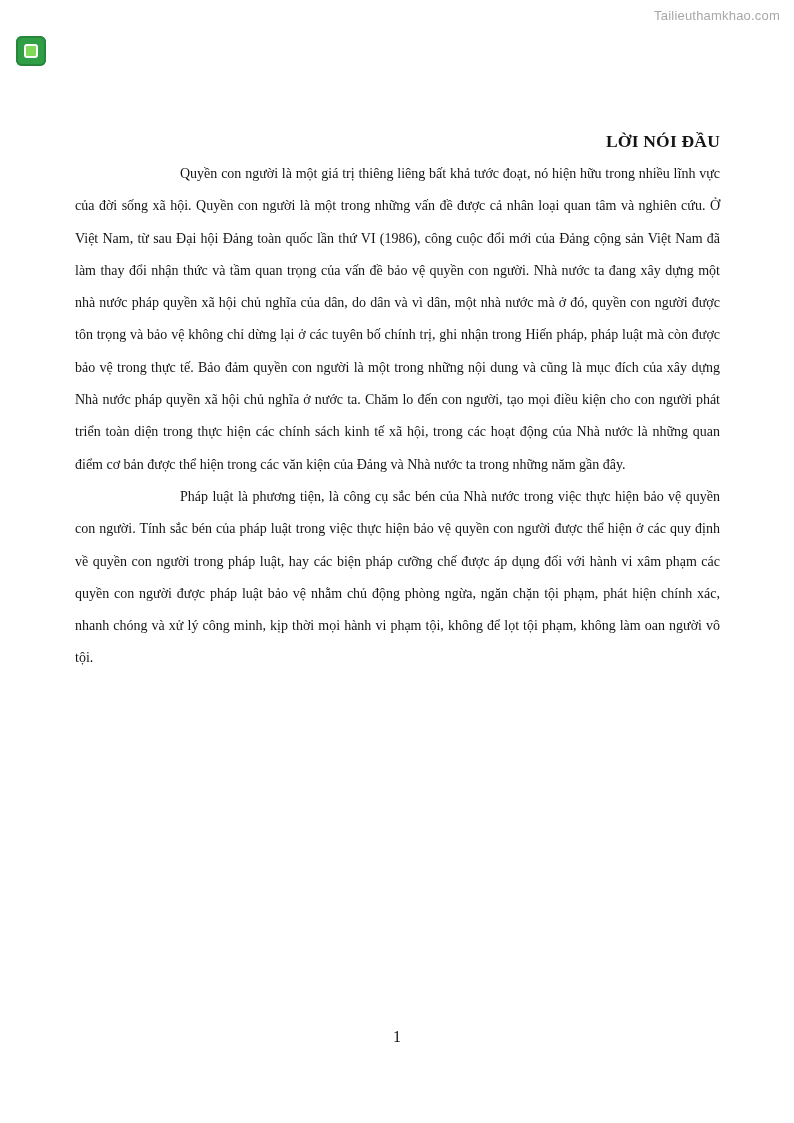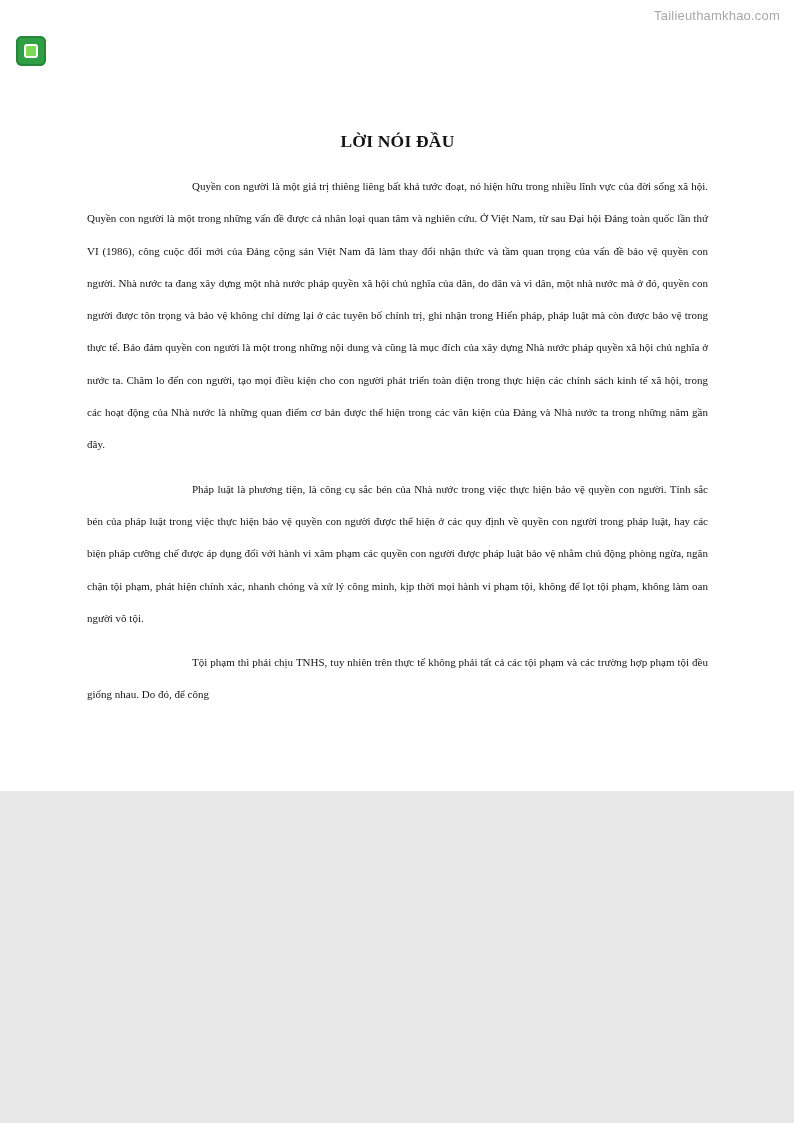--- a/index.html
+++ b/index.html
@@ -5,21 +5,21 @@
   * { margin: 0; padding: 0; box-sizing: border-box; }
   html, body { background: #e8e8e8; }
   body {
     width: 794px; height: 1123px;
     margin: 0 auto;
     font-family: "Liberation Serif", serif;
     position: relative;
   }
   .page {
     position: absolute; inset: 0;
-    width: 794px; height: 791px;
+    width: 794px; height: 1123px;
     background: #ffffff;
     overflow: hidden;
   }
   .watermark {
     position: absolute; top: 8px; right: 14px;
     font-family: "Liberation Sans", sans-serif;
     font-size: 13px;
     color: #a8a8a8;
     letter-spacing: 0.2px;
   }
@@ -37,38 +37,38 @@
     border: 2px solid #ffffff;
     border-radius: 3px;
   }
   .content {
     position: absolute;
     top: 0; left: 0; right: 0;
     padding: 124px 74px 0 75px;
     color: #141414;
   }
   .doc-title {
-    text-align: center;
+    text-align: right;
     font-size: 17.5px;
     font-weight: bold;
     line-height: 34px;
     letter-spacing: 0.2px;
   }
   .section-heading {
     font-size: 16.8px;
     font-weight: bold;
     line-height: 32.3px;
     text-indent: 105px;
   }
   .content p {
-    font-size: 11px;
+    font-size: 14px;
     line-height: 32.3px;
     text-align: justify;
     text-indent: 105px;
-    margin: 12px;
+    margin: 0;
   }
   .page-number {
     position: absolute;
     top: 1028px; left: 0; right: 0;
     text-align: center;
     font-size: 16px;
     color: #141414;
   }
 </style>
 </head>
@@ -83,18 +83,17 @@
   </div>
 
   <div class="content">
     <div class="doc-title">LỜI NÓI ĐẦU</div>
 
 
     <p>Quyền con người là một giá trị thiêng liêng bất khả tước đoạt, nó hiện hữu trong nhiều lĩnh vực của đời sống xã hội. Quyền con người là một trong những vấn đề được cả nhân loại quan tâm và nghiên cứu. Ở Việt Nam, từ sau Đại hội Đảng toàn quốc lần thứ VI (1986), công cuộc đổi mới của Đảng cộng sản Việt Nam đã làm thay đổi nhận thức và tầm quan trọng của vấn đề bảo vệ quyền con người. Nhà nước ta đang xây dựng một nhà nước pháp quyền xã hội chủ nghĩa của dân, do dân và vì dân, một nhà nước mà ở đó, quyền con người được tôn trọng và bảo vệ không chỉ dừng lại ở các tuyên bố chính trị, ghi nhận trong Hiến pháp, pháp luật mà còn được bảo vệ trong thực tế. Bảo đảm quyền con người là một trong những nội dung và cũng là mục đích của xây dựng Nhà nước pháp quyền xã hội chủ nghĩa ở nước ta. Chăm lo đến con người, tạo mọi điều kiện cho con người phát triển toàn diện trong thực hiện các chính sách kinh tế xã hội, trong các hoạt động của Nhà nước là những quan điểm cơ bản được thể hiện trong các văn kiện của Đảng và Nhà nước ta trong những năm gần đây.</p>
 
     <p>Pháp luật là phương tiện, là công cụ sắc bén của Nhà nước trong việc thực hiện bảo vệ quyền con người. Tính sắc bén của pháp luật trong việc thực hiện bảo vệ quyền con người được thể hiện ở các quy định về quyền con người trong pháp luật, hay các biện pháp cưỡng chế được áp dụng đối với hành vi xâm phạm các quyền con người được pháp luật bảo vệ nhằm chủ động phòng ngừa, ngăn chặn tội phạm, phát hiện chính xác, nhanh chóng và xử lý công minh, kịp thời mọi hành vi phạm tội, không để lọt tội phạm, không làm oan người vô tội.</p>
 
-    <p>Tội phạm thì phải chịu TNHS, tuy nhiên trên thực tế không phải tất cả các tội phạm và các trường hợp phạm tội đều giống nhau. Do đó, để công</p>
   </div>
 
   <div class="page-number">1</div>
 
 </div>
 
 </body></html>

